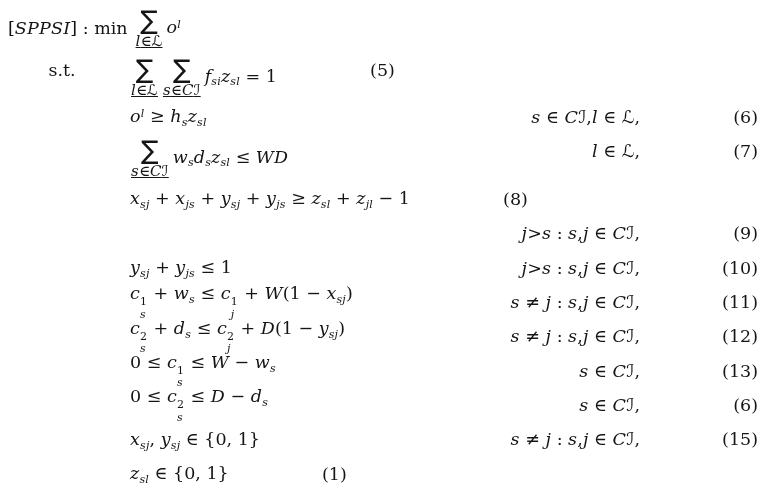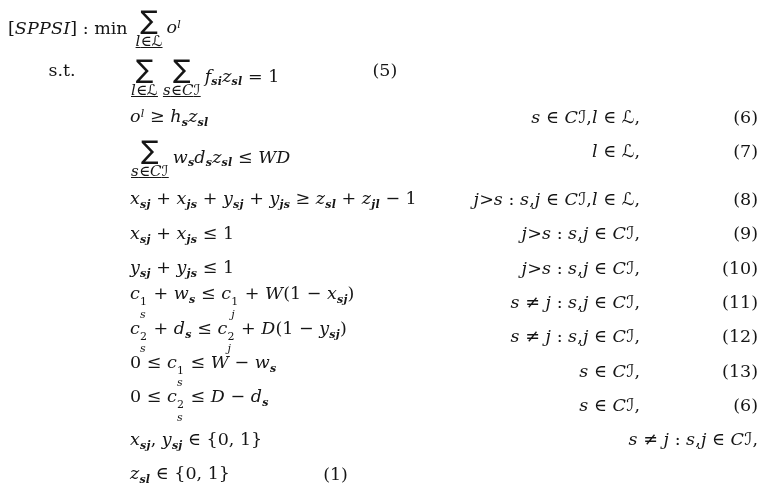--- a/index.html
+++ b/index.html
@@ -33,21 +33,21 @@
   .row:not(.first) .lead{
     position:absolute;left:0;width:124px;text-align:center;
     top:50%;transform:translateY(-50%);white-space:nowrap;
   }
   .row.tall:not(.first) .lead{top:calc(50% - 7px);}
   .expr{white-space:nowrap;}
   .cond{flex:1 1 auto;text-align:right;white-space:nowrap;}
   .num{flex:0 0 118px;text-align:right;white-space:nowrap;}
   .row.tall .cond,.row.tall .num{position:relative;top:-7px;}
   i{font-style:italic;letter-spacing:0.2px;}
-  sub{font-size:11px;line-height:1;vertical-align:-0.35em;font-weight:bold;}
+  sub{font-size:11px;line-height:1;vertical-align:-0.35em;}
   sup{font-size:11px;line-height:1;vertical-align:0.45em;}
   .ss{
     display:inline-flex;flex-direction:column;align-items:flex-start;
     font-size:11px;line-height:1.12;vertical-align:-0.52em;margin-right:1px;
   }
   .sum{
     display:inline-flex;flex-direction:column;align-items:center;
     vertical-align:middle;margin:0 4px 0 1px;
   }
   .sum .sg{font-size:26px;line-height:1;font-family:"DejaVu Sans",sans-serif;}
@@ -90,26 +90,24 @@
     <span class="expr"><span class="sum">
             <span class="sg">∑</span>
             <span class="lim"><i>s</i>∈<span class="cal">C</span>ℐ</span>
           </span><i>w</i><sub><i>s</i></sub><i>d</i><sub><i>s</i></sub><i>z</i><sub><i>sl</i></sub> ≤ <i>WD</i></span>
     <span class="cond"><i>l</i> ∈ ℒ,</span>
     <span class="num">(7)</span>
   </div>
       <div class="row">
     <span class="lead"></span>
     <span class="expr"><i>x</i><sub><i>sj</i></sub> + <i>x</i><sub><i>js</i></sub> + <i>y</i><sub><i>sj</i></sub> + <i>y</i><sub><i>js</i></sub> ≥ <i>z</i><sub><i>sl</i></sub> + <i>z</i><sub><i>jl</i></sub> − 1</span>
-    <span class="cond"><i>j</i>&gt;<i>s</i> : <i>s</i>,<i>j</i> ∈ <span class="cal">C</span>ℐ,<i>l</i> ∈ ℒ,</span>
     <span class="num">(8)</span>
   </div>
       <div class="row">
     <span class="lead"></span>
-    <span class="expr"><i>x</i><sub><i>sj</i></sub> + <i>x</i><sub><i>js</i></sub> ≤ 1</span>
     <span class="cond"><i>j</i>&gt;<i>s</i> : <i>s</i>,<i>j</i> ∈ <span class="cal">C</span>ℐ,</span>
     <span class="num">(9)</span>
   </div>
       <div class="row">
     <span class="lead"></span>
     <span class="expr"><i>y</i><sub><i>sj</i></sub> + <i>y</i><sub><i>js</i></sub> ≤ 1</span>
     <span class="cond"><i>j</i>&gt;<i>s</i> : <i>s</i>,<i>j</i> ∈ <span class="cal">C</span>ℐ,</span>
     <span class="num">(10)</span>
   </div>
       <div class="row">
@@ -151,20 +149,21 @@
             <span>2</span>
             <span><i>s</i></span>
           </span> ≤ <i>D</i> − <i>d</i><sub><i>s</i></sub></span>
     <span class="cond"><i>s</i> ∈ <span class="cal">C</span>ℐ,</span>
     <span class="num">(6)</span>
   </div>
       <div class="row">
     <span class="lead"></span>
     <span class="expr"><i>x</i><sub><i>sj</i></sub>, <i>y</i><sub><i>sj</i></sub> ∈ {0, 1}</span>
     <span class="cond"><i>s</i> ≠ <i>j</i> : <i>s</i>,<i>j</i> ∈ <span class="cal">C</span>ℐ,</span>
+    <span class="num">(15)</span>
   </div>
       <div class="row">
     <span class="lead"></span>
     <span class="expr"><i>z</i><sub><i>sl</i></sub> ∈ {0, 1}</span>
     <span class="num">(1)</span>
   </div>
     </div>
 </div>
 
 </body></html>

